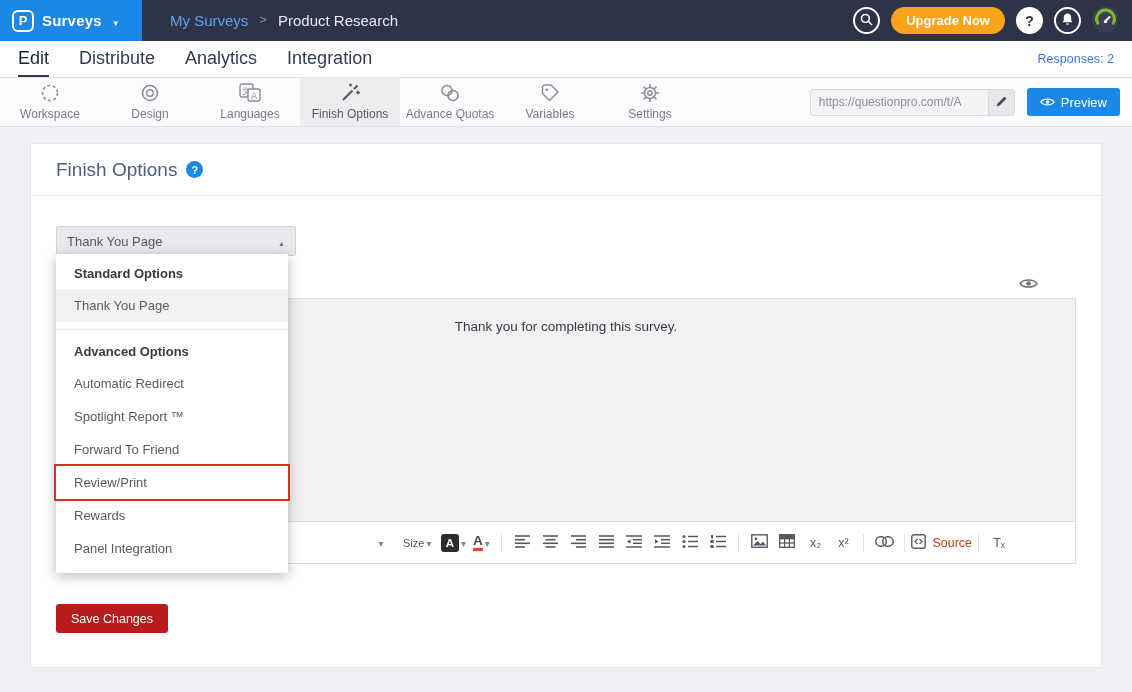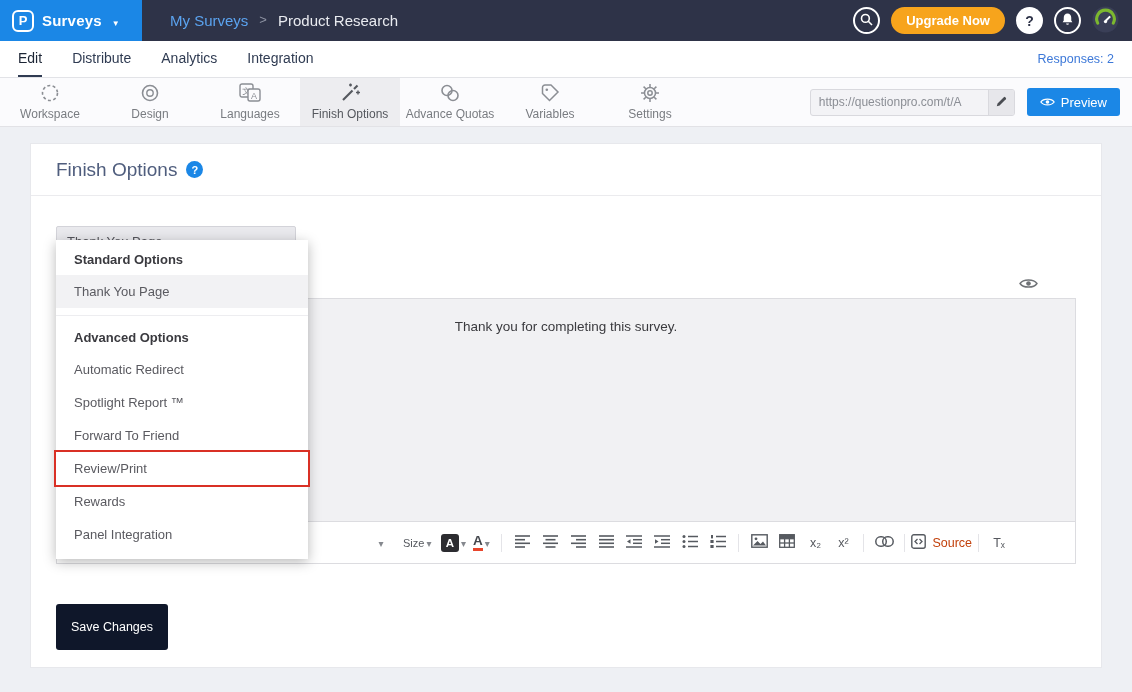--- a/index.html
+++ b/index.html
@@ -18,21 +18,21 @@
   .bc-sep { color:#8e93a3; font-size:13px; }
   .bc-current { color:#e9ebf0; }
   .topbar-right { margin-left:auto; display:flex; align-items:center; gap:11px; padding-right:13px; }
   .circle-btn { width:27px; height:27px; border-radius:50%; display:flex; align-items:center; justify-content:center; background:transparent; border:2px solid #fff; cursor:pointer; }
   .circle-btn.help { background:#fff; border:none; color:#2e3348; font-weight:bold; font-size:14px; }
   .circle-btn.gauge { border:none; padding:0; }
   .upgrade-btn { background:#f7a41c; color:#fff; border:none; border-radius:14px; font-family:inherit; font-size:13px; font-weight:bold; padding:6px 15px; cursor:pointer; }
 
   
   .tabnav { height:37px; background:#fff; border-bottom:1px solid #e2e3e7; display:flex; align-items:stretch; padding:0 18px; gap:30px; flex-shrink:0; }
-  .tab { font-size:14px; color:#2f3b52; display:flex; align-items:center; cursor:pointer; border-bottom:2px solid transparent; }
+  .tab { font-size:18px; color:#2f3b52; display:flex; align-items:center; cursor:pointer; border-bottom:2px solid transparent; }
   .tab.active { color:#1c2535; border-bottom-color:#2f3b52; }
   .responses { margin-left:auto; align-self:center; font-size:12.5px; color:#3c78d8; cursor:pointer; }
 
   
   .icon-toolbar { height:49px; background:#fbfbfd; border-bottom:1px solid #e2e2e6; display:flex; align-items:stretch; flex-shrink:0; }
   .tool-item { width:100px; display:flex; flex-direction:column; align-items:center; justify-content:center; gap:4px; cursor:pointer; }
   .tool-item .tlabel { font-size:12px; color:#797c81; white-space:nowrap; }
   .tool-item.active { background:#ededf0; }
   .tool-item.active .tlabel { color:#55585e; }
   .ticon { height:20px; display:flex; align-items:center; justify-content:center; }
@@ -47,21 +47,21 @@
   .card { background:#fff; border:1px solid #e7e8ec; height:100%; display:flex; flex-direction:column; }
   .card-header { height:52px; display:flex; align-items:center; gap:9px; padding:0 25px; border-bottom:1px solid #ebebee; flex-shrink:0; }
   .page-title { font-size:19px; color:#4f5d7d; }
   .help-badge { width:17px; height:17px; border-radius:50%; background:#1b87e6; color:#fff; font-size:11px; font-weight:bold; display:flex; align-items:center; justify-content:center; cursor:pointer; }
   .card-body { padding:30px 25px 0; position:relative; flex:1; }
 
   
   .select-wrap { position:relative; width:240px; z-index:20; }
   .select { height:30px; background:#e9e9ed; border:1px solid #d3d3d9; border-radius:2px; display:flex; align-items:center; justify-content:space-between; padding:0 10px; font-size:13px; color:#55555c; cursor:pointer; }
   .cu::after { content:"▲"; font-size:7px; color:#6a6a70; }
-  .menu { position:absolute; top:14px; left:0; width:252px; background:#fff; box-shadow:0 3px 12px rgba(0,0,0,.28); padding-bottom:8px; }
+  .menu { position:absolute; top:28px; left:0; width:232px; background:#fff; box-shadow:0 3px 12px rgba(0,0,0,.28); padding-bottom:8px; }
   .menu-header { font-size:13px; font-weight:bold; color:#3a3a3f; padding:12px 18px 8px; }
   .menu-item { font-size:13px; color:#5a5a60; padding:9px 18px; cursor:pointer; }
   .menu-item.selected { background:#f2f2f4; }
   .menu-divider { border-top:1px solid #ededf0; margin:7px 0 2px; }
   .menu-item.annotated { outline:2px solid #d93025; outline-offset:0; }
 
   
   .editor-head { display:flex; justify-content:flex-end; align-items:center; height:26px; margin-top:16px; padding-right:38px; }
   .eye-btn { background:none; border:none; cursor:pointer; display:flex; }
   .editor { border:1px solid #dcdce0; }
@@ -69,21 +69,21 @@
   .editor-toolbar { height:42px; background:#fff; border-top:1px solid #dcdce0; display:flex; align-items:center; padding-left:310px; }
   .tb-btn { min-width:28px; height:26px; background:none; border:none; display:flex; align-items:center; justify-content:center; gap:2px; cursor:pointer; color:#565a60; font-family:inherit; }
   .cv::after { content:"▾"; font-size:10px; color:#85888e; }
   .tb-size-label { font-size:11px; color:#55585e; }
   .abox { width:18px; height:18px; background:#2c2c30; color:#fff; border-radius:3px; font-size:11.5px; font-weight:bold; display:flex; align-items:center; justify-content:center; }
   .aund { font-size:13.5px; font-weight:bold; color:#44474d; border-bottom:3px solid #e8452c; line-height:1; padding-bottom:1px; }
   .tb-sep { width:1px; height:18px; background:#e4e4e8; margin:0 6px; }
   .tb-text { font-size:12.5px; color:#55585e; }
   .src-label { font-size:12.5px; color:#c2410c; margin-left:4px; }
 
-  .save-btn { margin-top:40px; background:#0f172a; color:#fff; border:none; border-radius:3px; height:46px; padding:0 15px; font-family:inherit; font-size:12.5px; cursor:pointer; }
+  .save-btn { margin-top:40px; background:#b91c1c; color:#fff; border:none; border-radius:3px; height:29px; padding:0 15px; font-family:inherit; font-size:12.5px; cursor:pointer; }
 </style>
 </head>
 <body>
 
 <div class="screen">
 
   <header class="topbar">
     <div class="logo-area">
       <span class="logo-badge">P</span>
       <span class="product-name">Surveys</span>

